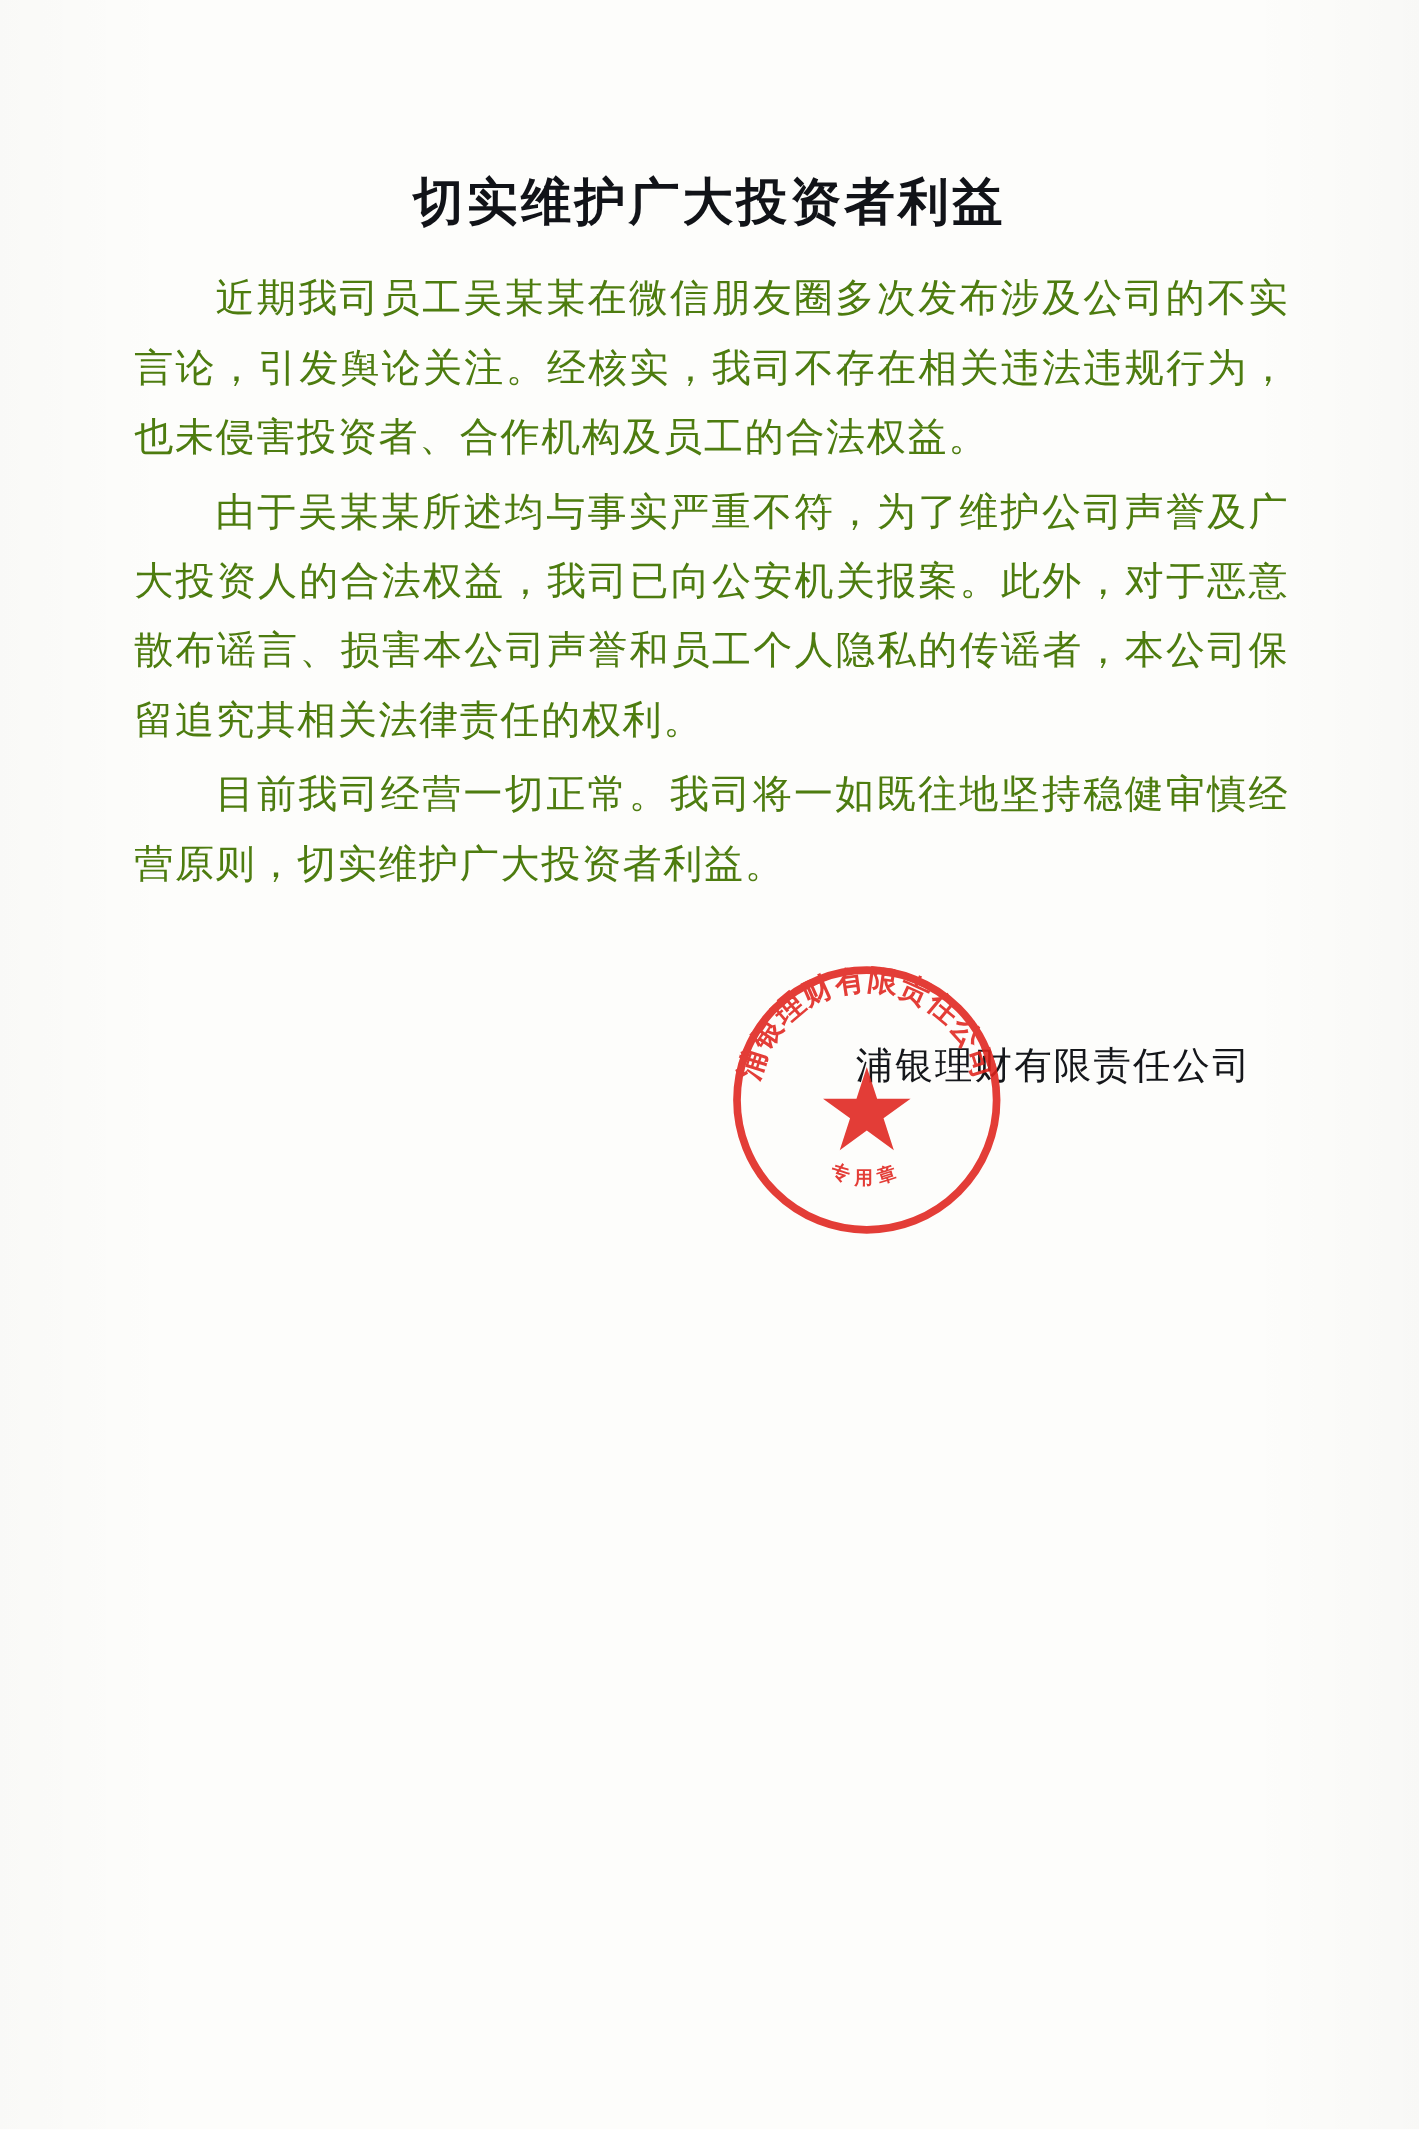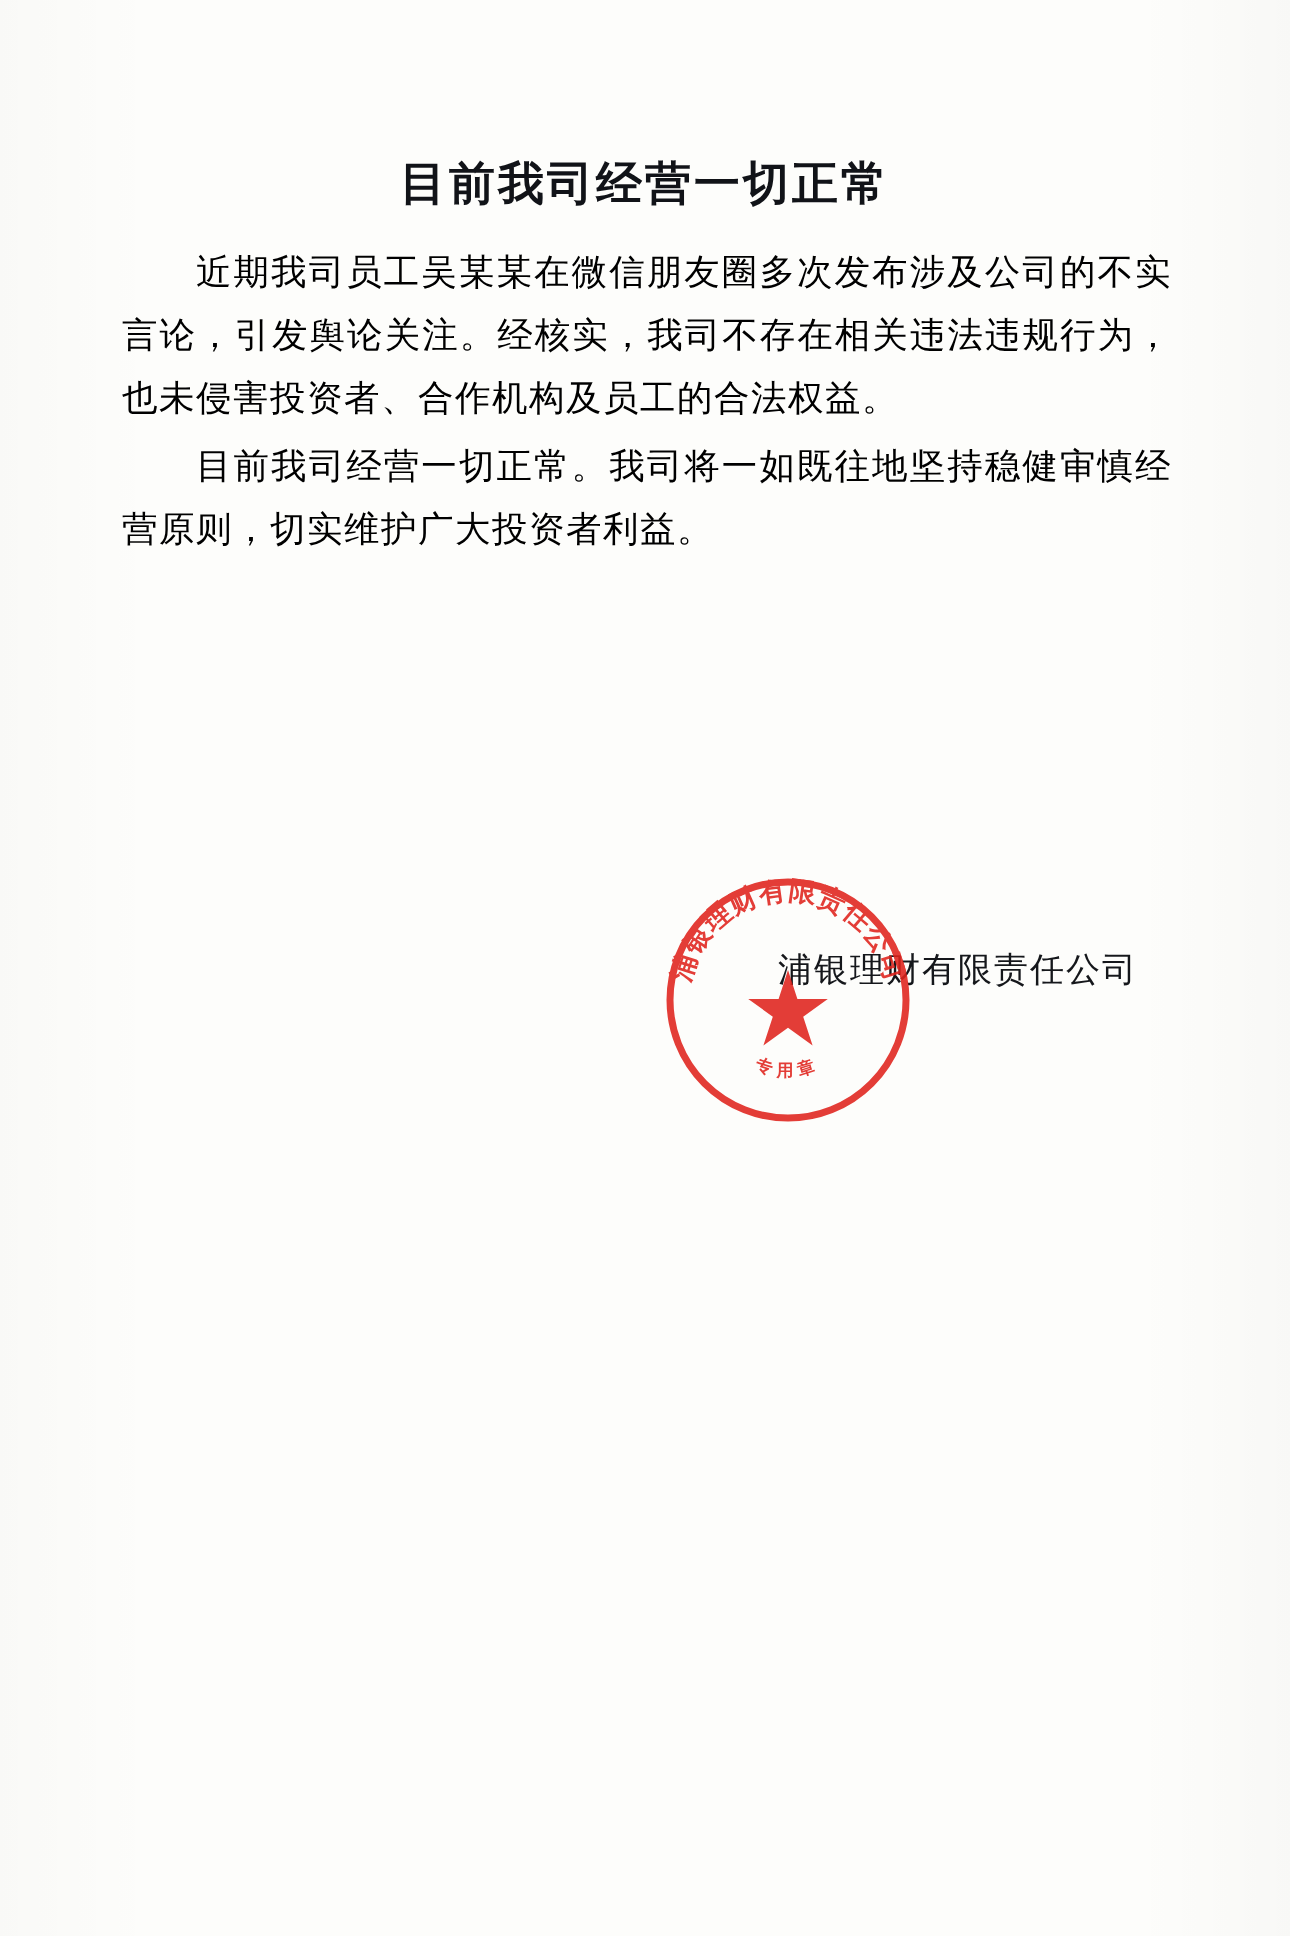--- a/index.html
+++ b/index.html
@@ -43,21 +43,21 @@
   }
 
   .para {
     font-size: 35.5px;
     line-height: 63px;
     letter-spacing: 1.5px;
     text-align: justify;
     text-align-last: left;
     text-indent: 74px;
     margin: 0 0 5px 0;
-    color: #000000;
+    color: #4d7c0f;
   }
 
   .sign-block {
     position: absolute;
     right: 122px;
     top: 940px;
     width: 420px;
     text-align: center;
   }
 
@@ -112,24 +112,25 @@
     pointer-events: none;
   }
 </style>
 </head>
 <body>
 
 <div class="page">
 
   <div class="paper-texture"></div>
 
-  <h1 class="doc-title">目前我司经营一切正常</h1>
+  <h1 class="doc-title">切实维护广大投资者利益</h1>
 
   <div class="body-copy">
     <p class="para">近期我司员工吴某某在微信朋友圈多次发布涉及公司的不实言论，引发舆论关注。经核实，我司不存在相关违法违规行为，也未侵害投资者、合作机构及员工的合法权益。</p>
+    <p class="para">由于吴某某所述均与事实严重不符，为了维护公司声誉及广大投资人的合法权益，我司已向公安机关报案。此外，对于恶意散布谣言、损害本公司声誉和员工个人隐私的传谣者，本公司保留追究其相关法律责任的权利。</p>
     <p class="para">目前我司经营一切正常。我司将一如既往地坚持稳健审慎经营原则，切实维护广大投资者利益。</p>
   </div>
 
   <div class="sign-block">
     <div class="sign-company">浦银理财有限责任公司</div>
   </div>
 
   <div class="seal">
     <svg width="256" height="256" viewBox="0 0 256 256" xmlns="http://www.w3.org/2000/svg">
       <defs>

